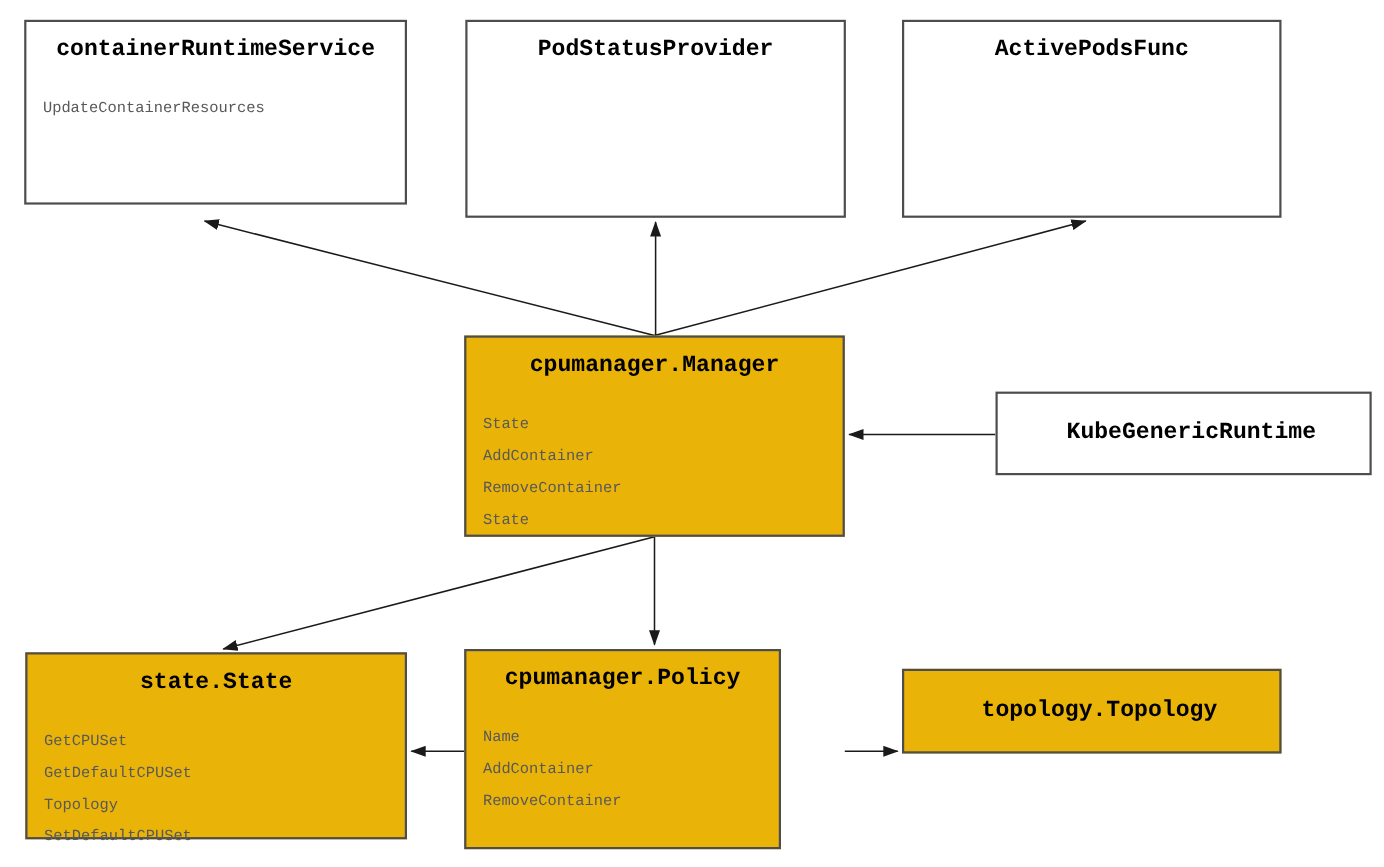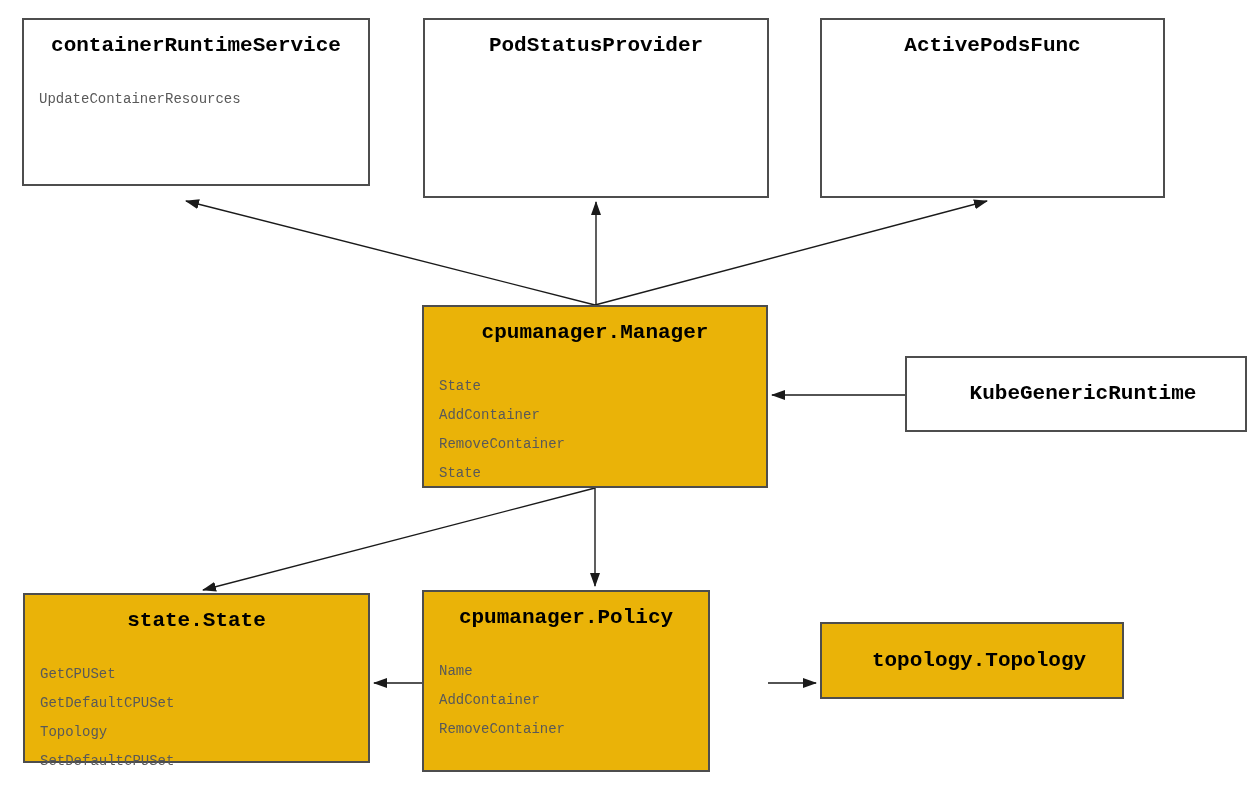--- a/index.html
+++ b/index.html
@@ -121,17 +121,17 @@
 
   <div class="node blue" style="left:422px; top:590px; width:288px; height:182px;">
     <div class="node-title">cpumanager.Policy</div>
     <div class="node-methods">
       <div class="method">Name</div>
       <div class="method">AddContainer</div>
       <div class="method">RemoveContainer</div>
     </div>
   </div>
 
-  <div class="node blue vcenter" style="left:820px; top:622px; width:304px; height:77px;">
+  <div class="node blue vcenter" style="left:820px; top:608px; width:345px; height:77px;">
     <div class="node-title">topology.Topology</div>
   </div>
 
 </div>
 
 </body></html>

